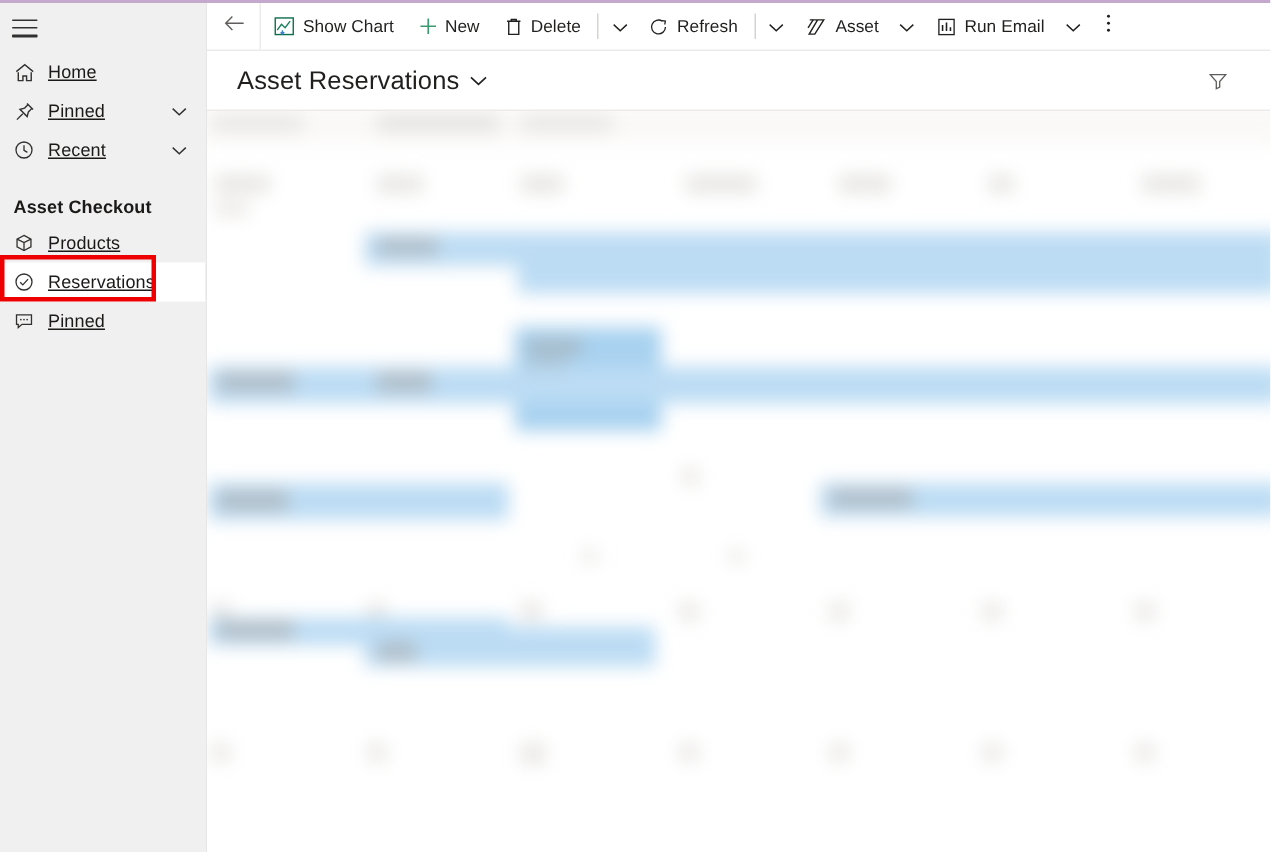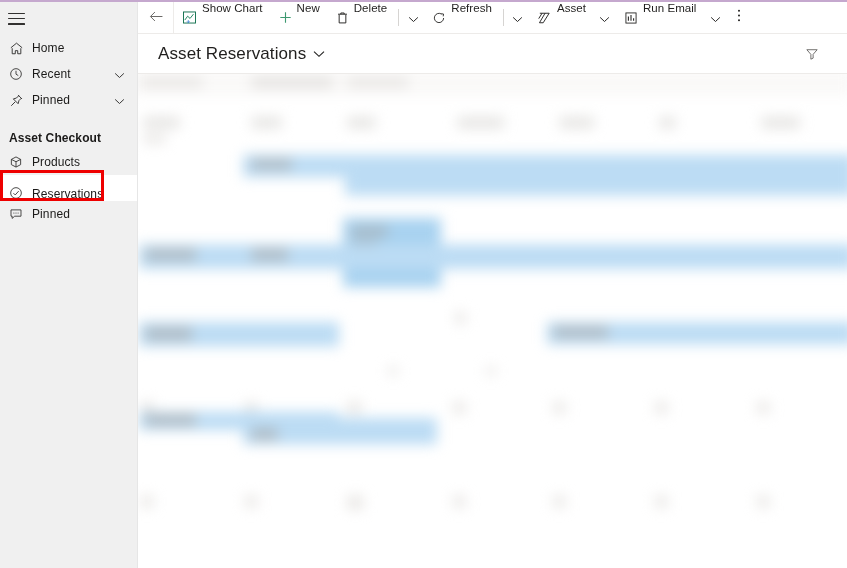--- a/index.html
+++ b/index.html
@@ -49,32 +49,32 @@
     flex: 0 0 18px;
     display: flex; align-items: center; justify-content: flex-start;
     color: #323130;
   }
   .nav-item .lbl {
     font-size: 12px;
     color: #1b1a19;
     letter-spacing: .1px;
     padding-left: 5px;
     white-space: nowrap;
+    text-decoration: underline;
   }
   .nav-item .chev {
     position: absolute;
     right: 12px;
     top: 50%;
     transform: translateY(-50%);
     color: #323130;
   }
   .nav-item.selected {
     background: #ffffff;
     width: 137px;
-    align-items: flex-end;
   }
   .group-head {
     font-size: 12px;
     font-weight: bold;
     color: #1b1a19;
     padding: 0 0 0 9px;
     height: 22px;
     display: flex;
     align-items: center;
     letter-spacing: .1px;
@@ -118,20 +118,21 @@
   .cmd-back {
     width: 34px; height: 31px;
     display: flex; align-items: center; justify-content: center;
     cursor: pointer;
     border-right: 1px solid #edebe9;
     color: #605e5c;
   }
   .cmd-btn {
     height: 31px;
     display: flex;
+    align-items: center;
     padding: 0 8px;
     cursor: pointer;
     color: #201f1e;
     font-size: 11.5px;
   }
   .cmd-btn .cico { display:flex; align-items:center; margin-right: 5px; }
   .cmd-btn .ctxt { letter-spacing: .05px; }
   .cmd-sep {
     width: 1px; height: 17px;
     background: #d6d4d2;
@@ -241,41 +242,41 @@
         <svg width="15" height="15" viewBox="0 0 16 16" fill="none" stroke="currentColor" stroke-width="1">
           <path d="M2 7.2 8 2.3l6 4.9"></path>
             <path d="M3.4 7.7V13.6h3.3v-3.3h2.6v3.3h3.3V7.7"></path>
         </svg>
       </span>
       <span class="lbl">Home</span>
     </div>
 
     <div class="nav-item">
       <span class="ico">
+        <svg width="15" height="15" viewBox="0 0 16 16" fill="none" stroke="currentColor" stroke-width="1">
+          <path d="M9.6 2.1 13.9 6.4M10.4 2.9 7.9 5.4l-3.3.9 5.1 5.1.9-3.3 2.5-2.5"></path>
+          <path d="M6.6 9.4 2.4 13.6"></path>
+        </svg>
+      </span>
+      <span class="lbl">Pinned</span>
+      <span class="chev">
+        <svg width="11" height="7" viewBox="0 0 12 8" fill="none" stroke="currentColor" stroke-width="1.1">
+          <path d="M1 1.6 6 6.3l5-4.7"></path>
+        </svg>
+      </span>
+    </div>
+
+    <div class="nav-item">
+      <span class="ico">
         <svg width="14" height="14" viewBox="0 0 16 16" fill="none" stroke="currentColor" stroke-width="1">
           <circle cx="8" cy="8" r="6.1"></circle>
             <path d="M8 4.3V8.2l2.6 1.6"></path>
         </svg>
       </span>
       <span class="lbl">Recent</span>
-      <span class="chev">
-        <svg width="11" height="7" viewBox="0 0 12 8" fill="none" stroke="currentColor" stroke-width="1.1">
-          <path d="M1 1.6 6 6.3l5-4.7"></path>
-        </svg>
-      </span>
-    </div>
-
-    <div class="nav-item">
-      <span class="ico">
-        <svg width="15" height="15" viewBox="0 0 16 16" fill="none" stroke="currentColor" stroke-width="1">
-          <path d="M9.6 2.1 13.9 6.4M10.4 2.9 7.9 5.4l-3.3.9 5.1 5.1.9-3.3 2.5-2.5"></path>
-          <path d="M6.6 9.4 2.4 13.6"></path>
-        </svg>
-      </span>
-      <span class="lbl">Pinned</span>
       <span class="chev">
         <svg width="11" height="7" viewBox="0 0 12 8" fill="none" stroke="currentColor" stroke-width="1.1">
           <path d="M1 1.6 6 6.3l5-4.7"></path>
         </svg>
       </span>
     </div>
 
     <div class="nav-spacer"></div>
 
     <div class="group-head">Asset Checkout</div>

